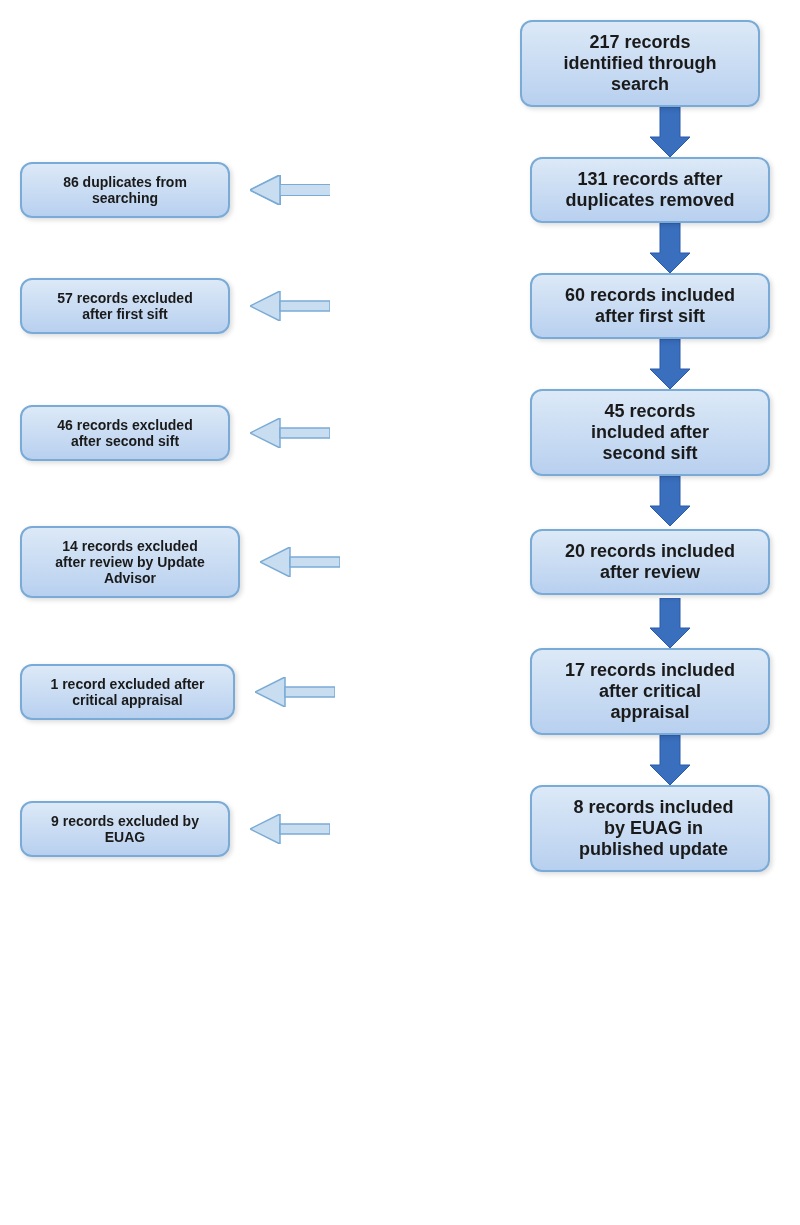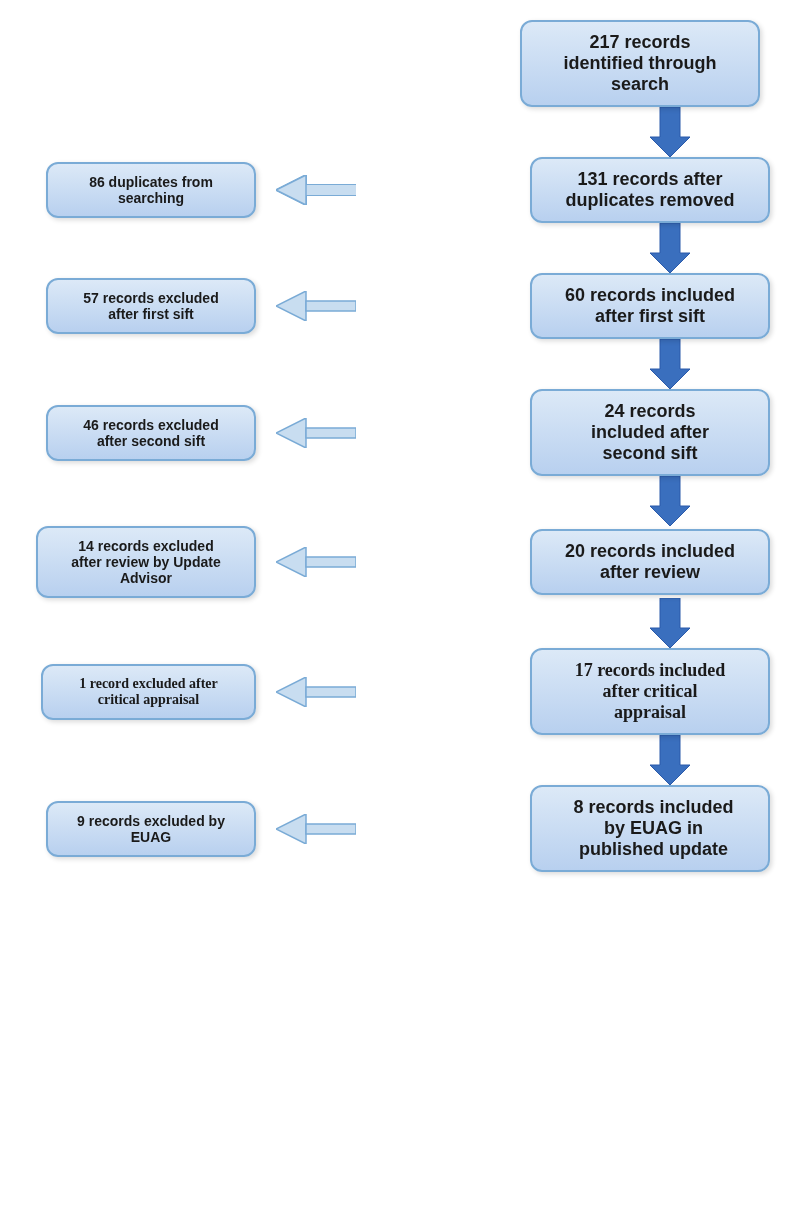--- a/index.html
+++ b/index.html
@@ -72,21 +72,21 @@
     }
 
     .row.has-side {
       justify-content: space-between;
     }
 
     .side-area {
       display: flex;
       align-items: center;
       width: 340px;
-      justify-content: flex-end;
+      justify-content: flex-start;
       gap: 16px;
     }
 
     .main-area {
       display: flex;
       align-items: center;
       justify-content: center;
       width: 260px;
     }
 
@@ -192,21 +192,21 @@
 after second sift</span>
       </div>
       <svg class="left-arrow-svg" viewBox="0 0 80 30" style="transform: scaleX(-1);">
         <rect x="0" y="10" width="50" height="10" fill="#c8ddf0"></rect>
         <polygon points="50,0 80,15 50,30" fill="#c8ddf0" stroke="#7aabd6" stroke-width="1.5"></polygon>
         <rect x="0" y="10" width="50" height="10" fill="#c8ddf0" stroke="#7aabd6" stroke-width="1.5"></rect>
       </svg>
     </div>
     <div class="main-area">
       <div class="main-box">
-        <span style="white-space:pre-line;">24 records
+        <span style="white-space:pre-line;">45 records
 included after
 second sift</span>
       </div>
     </div>
   </div>
 
   <div class="down-arrow">
     <svg class="arrow-down-svg" viewBox="0 0 40 50">
       <polygon points="10,0 30,0 30,30 40,30 20,50 0,30 10,30" fill="#3a6fbe" stroke="#2a5aaa" stroke-width="1"></polygon>
     </svg>
@@ -232,21 +232,21 @@
       </div>
     </div>
   </div>
 
   <div class="down-arrow">
     <svg class="arrow-down-svg" viewBox="0 0 40 50">
       <polygon points="10,0 30,0 30,30 40,30 20,50 0,30 10,30" fill="#3a6fbe" stroke="#2a5aaa" stroke-width="1"></polygon>
     </svg>
   </div>
 
-  <div class="row has-side" style="align-items:center;font-family:Liberation Serif, serif;">
+  <div class="row has-side" style="align-items:center;">
     <div class="side-area" style="align-items:center;">
       <div class="side-box" style="width:215px;">
         <span style="white-space:pre-line;">1 record excluded after
 critical appraisal</span>
       </div>
       <svg class="left-arrow-svg" viewBox="0 0 80 30" style="transform: scaleX(-1);">
         <rect x="0" y="10" width="50" height="10" fill="#c8ddf0"></rect>
         <polygon points="50,0 80,15 50,30" fill="#c8ddf0" stroke="#7aabd6" stroke-width="1.5"></polygon>
         <rect x="0" y="10" width="50" height="10" fill="#c8ddf0" stroke="#7aabd6" stroke-width="1.5"></rect>
       </svg>

